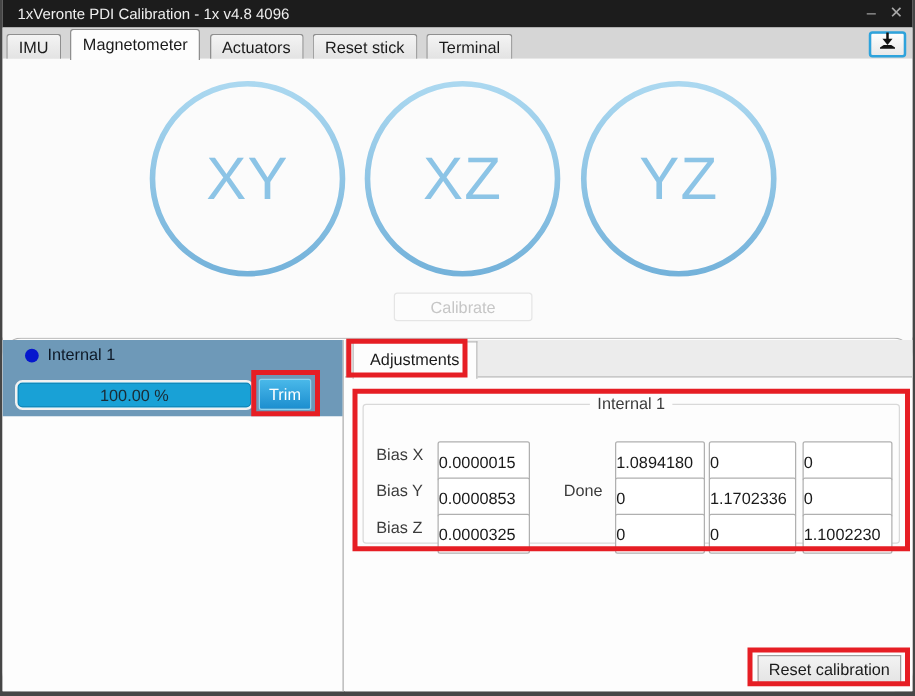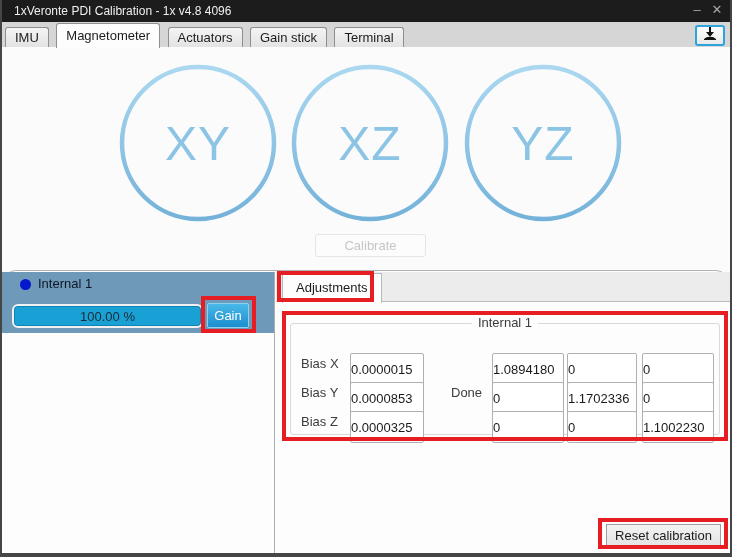--- a/index.html
+++ b/index.html
@@ -111,21 +111,21 @@
   <div class="abs" id="titlebar">
     <div class="abs" id="title-text">1xVeronte PDI Calibration - 1x v4.8 4096</div>
     <div class="abs win-ctrl" id="min-btn">–</div>
     <div class="abs win-ctrl" id="close-btn">✕</div>
   </div>
 
   <div class="abs" id="tabstrip">
     <div class="tab">IMU</div>
     <div class="tab active">Magnetometer</div>
     <div class="tab">Actuators</div>
-    <div class="tab">Gain stick</div>
+    <div class="tab">Reset stick</div>
     <div class="tab">Terminal</div>
     <div class="abs" id="export-btn">
       <span>
         <svg width="16" height="16" viewBox="0 0 16 16">
           <rect x="7" y="1" width="2" height="6" fill="#111"></rect>
           <path d="M4 6 L8 11 L12 6 Z" fill="#111"></path>
           <path d="M2 13 L5 11 L11 11 L14 13 L14 14 L2 14 Z" fill="#111"></path>
         </svg>
       </span>
     </div>
@@ -157,21 +157,21 @@
 
   <div class="abs" id="bottom">
 
     <div class="abs" id="left-panel">
       <div class="abs" id="sensor-item">
         <div class="abs" id="sensor-bullet"></div>
         <div class="abs" id="sensor-name">Internal 1</div>
         <div class="abs" id="progress">
           <span id="progress-text">100.00 %</span>
         </div>
-        <div class="abs" id="done-btn">Gain</div>
+        <div class="abs" id="done-btn">Trim</div>
       </div>
     </div>
 
     <div class="abs" id="right-panel">
       <div class="abs" id="adj-strip"></div>
       <div class="abs" id="adjustments-tab">Adjustments</div>
 
       <div class="abs" id="groupbox">
         <div id="group-legend">Internal 1</div>
 

